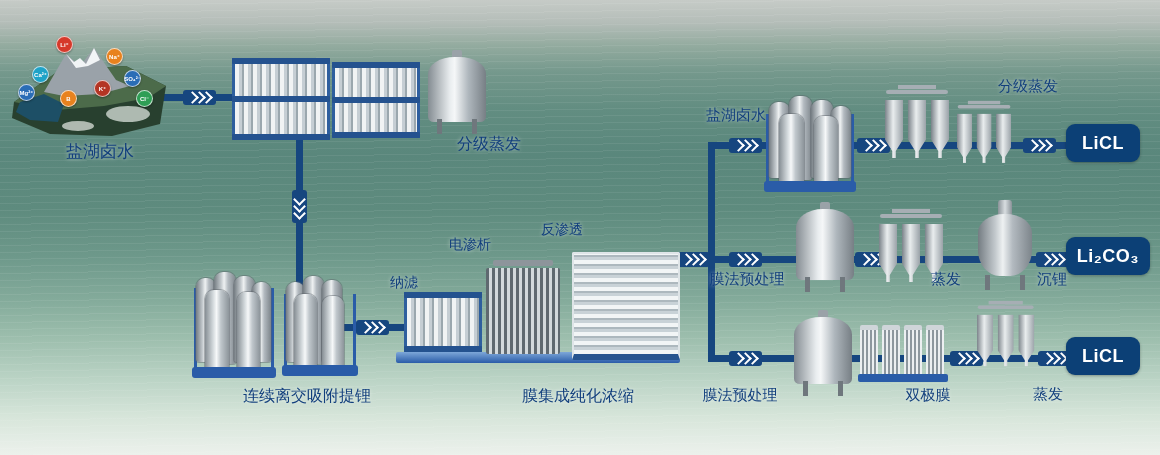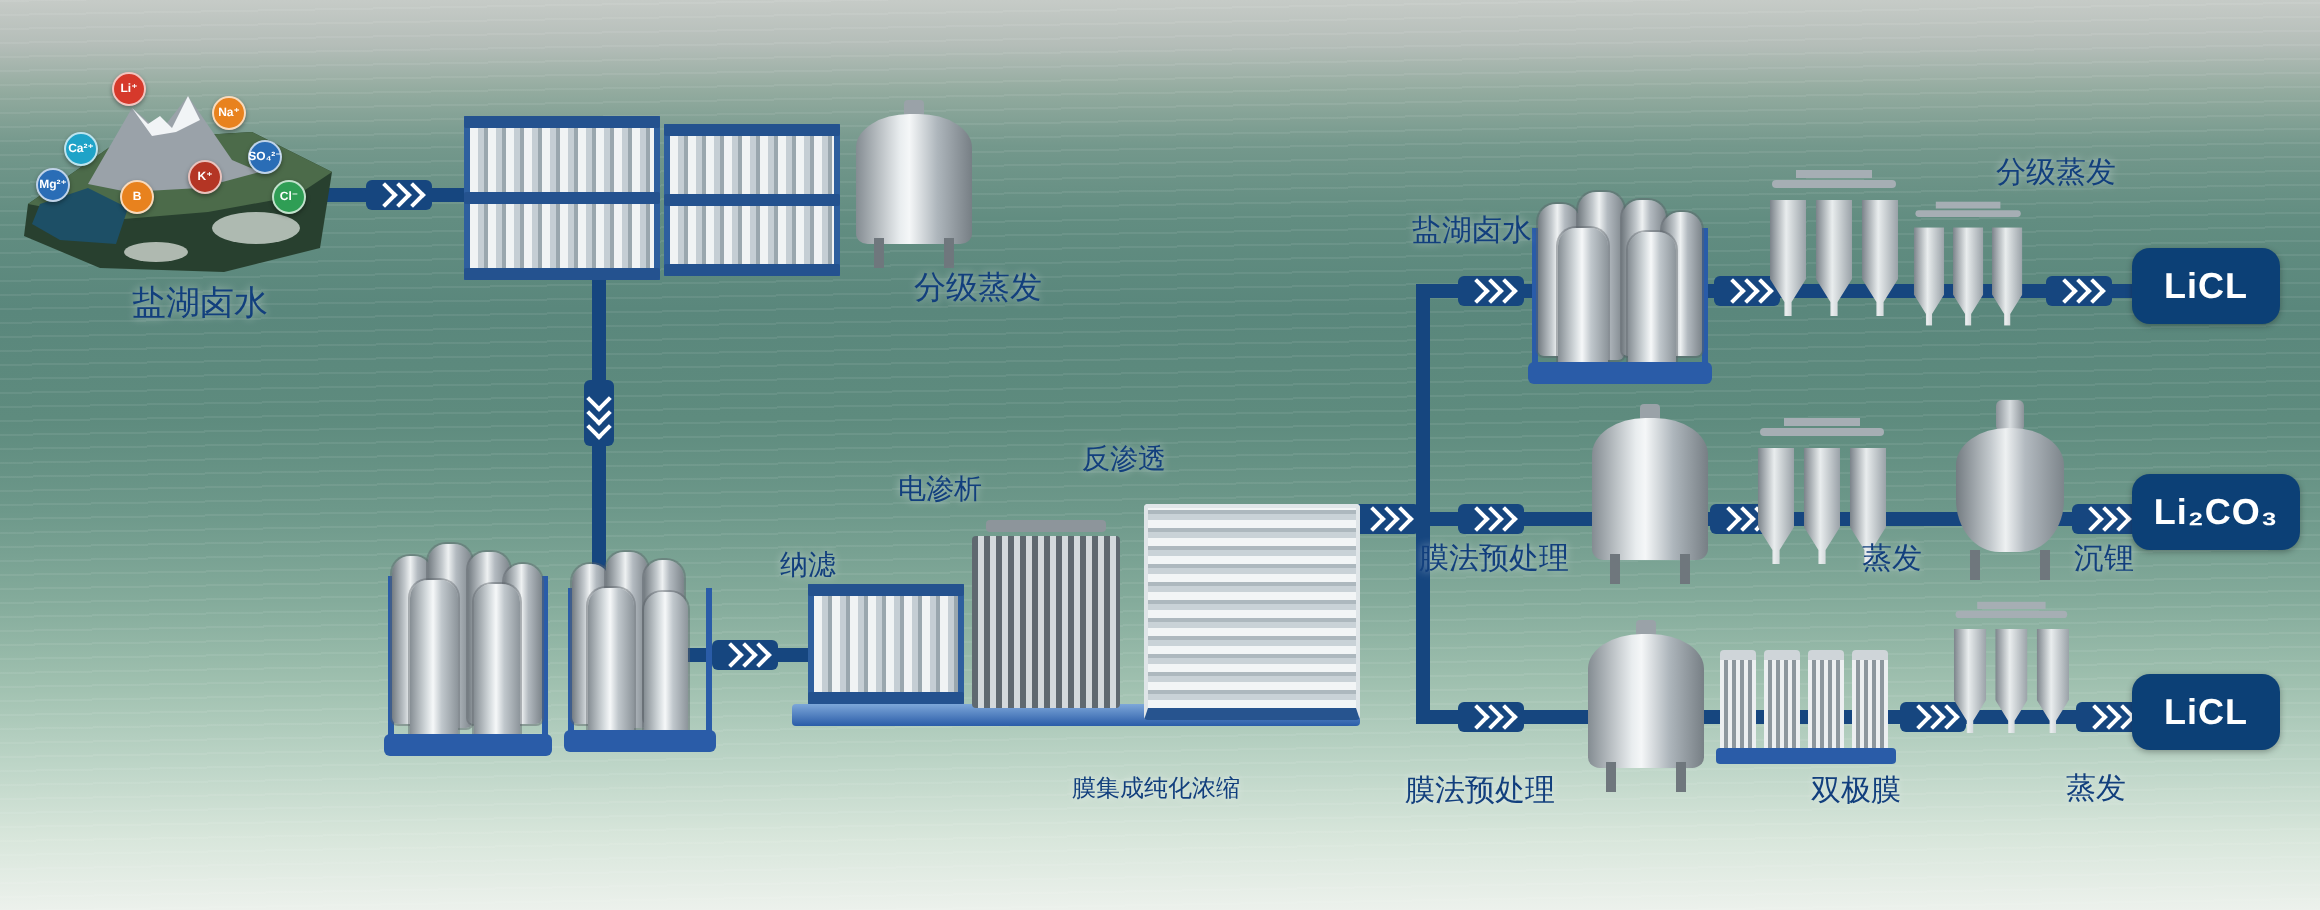--- a/index.html
+++ b/index.html
@@ -306,24 +306,25 @@
   </div>
   <div class="eq evap" style="left:976px;top:300px;transform:scale(.9);transform-origin:top left">
     <div class="manifold"></div>
     <div class="vessel" style="left:1px"></div>
     <div class="vessel" style="left:24px"></div>
     <div class="vessel" style="left:47px"></div>
   </div>
 
   <div class="lbl" style="left:100px;top:140px;font-size:17px">盐湖卤水</div>
   <div class="lbl" style="left:489px;top:134px;font-size:16px">分级蒸发</div>
+  <div class="lbl" style="left:307px;top:386px;font-size:16px">连续离交吸附提锂</div>
   <div class="lbl" style="left:404px;top:274px;font-size:14px">纳滤</div>
   <div class="lbl" style="left:470px;top:236px;font-size:14px">电渗析</div>
   <div class="lbl" style="left:562px;top:221px;font-size:14px">反渗透</div>
-  <div class="lbl" style="left:578px;top:386px;font-size:12px">膜集成纯化浓缩</div>
+  <div class="lbl" style="left:578px;top:386px;font-size:16px">膜集成纯化浓缩</div>
   <div class="lbl" style="left:736px;top:106px;font-size:15px">盐湖卤水</div>
   <div class="lbl" style="left:1028px;top:77px;font-size:15px">分级蒸发</div>
   <div class="lbl" style="left:747px;top:270px;font-size:15px">膜法预处理</div>
   <div class="lbl" style="left:946px;top:270px;font-size:15px">蒸发</div>
   <div class="lbl" style="left:1052px;top:270px;font-size:15px">沉锂</div>
   <div class="lbl" style="left:740px;top:386px;font-size:15px">膜法预处理</div>
   <div class="lbl" style="left:928px;top:386px;font-size:15px">双极膜</div>
   <div class="lbl" style="left:1048px;top:385px;font-size:15px">蒸发</div>
 
   <div class="product" style="left:1066px;top:124px;width:74px">LiCL</div>

